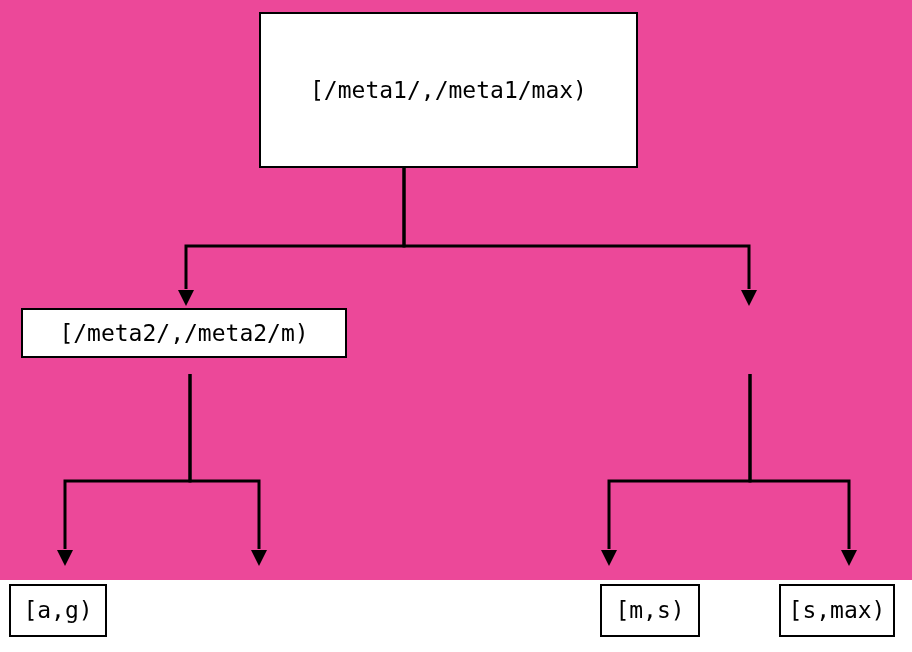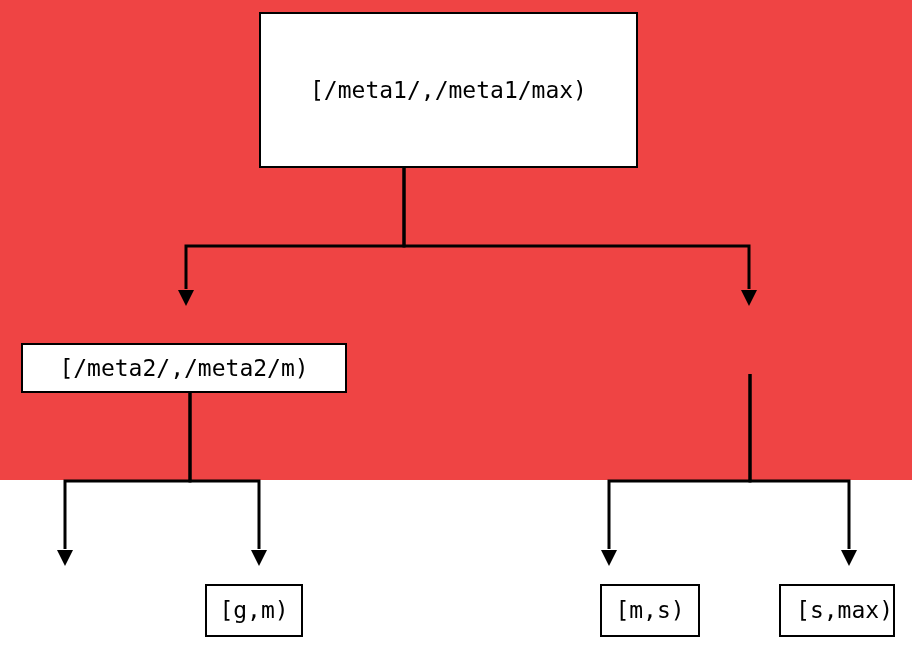--- a/index.html
+++ b/index.html
@@ -9,22 +9,22 @@
   }
   body {
     width: 912px;
     height: 652px;
     font-family: "DejaVu Sans Mono", monospace;
     overflow: hidden;
   }
   #diagram-root {
     position: relative;
     width: 912px;
-    height: 480px;
-    background: #ef4444;
+    height: 580px;
+    background: #ec4899;
   }
   #tree-svg {
     position: absolute;
     top: 0;
     left: 0;
     width: 912px;
     height: 652px;
     display: block;
   }
   .node-box {
@@ -83,31 +83,31 @@
     <g>
       <path d="M 750 374 L 750 481 L 849 481 L 849 549" fill="none" stroke="#000000" stroke-width="3" stroke-linecap="butt" stroke-linejoin="miter"></path>
       <path d="M 841 550 L 857 550 L 849 566 z" fill="#000000"></path>
     </g>
   </svg>
 
   <div class="node-box" style="left:259px; top:12px; width:379px; height:156px;">
     <span class="node-label">[/meta1/,/meta1/max)</span>
   </div>
 
-  <div class="node-box" style="left:21px; top:343px; width:326px; height:50px;">
+  <div class="node-box" style="left:21px; top:308px; width:326px; height:50px;">
     <span class="node-label">[/meta2/,/meta2/m)</span>
   </div>
 
 
+  <div class="node-box" style="left:9px; top:584px; width:98px; height:53px;">
+    <span class="node-label">[a,g)</span>
+  </div>
 
-  <div class="node-box" style="left:205px; top:584px; width:98px; height:53px;">
-    <span class="node-label">[g,m)</span>
-  </div>
 
   <div class="node-box" style="left:553px; top:584px; width:100px; height:53px;margin-left:47px;">
     <span class="node-label">[m,s)</span>
   </div>
 
-  <div class="node-box" style="left:779px; top:584px; width:116px; height:53px;justify-content:flex-end;">
+  <div class="node-box" style="left:779px; top:584px; width:116px; height:53px;">
     <span class="node-label">[s,max)</span>
   </div>
 
 </div>
 
 </body></html>

